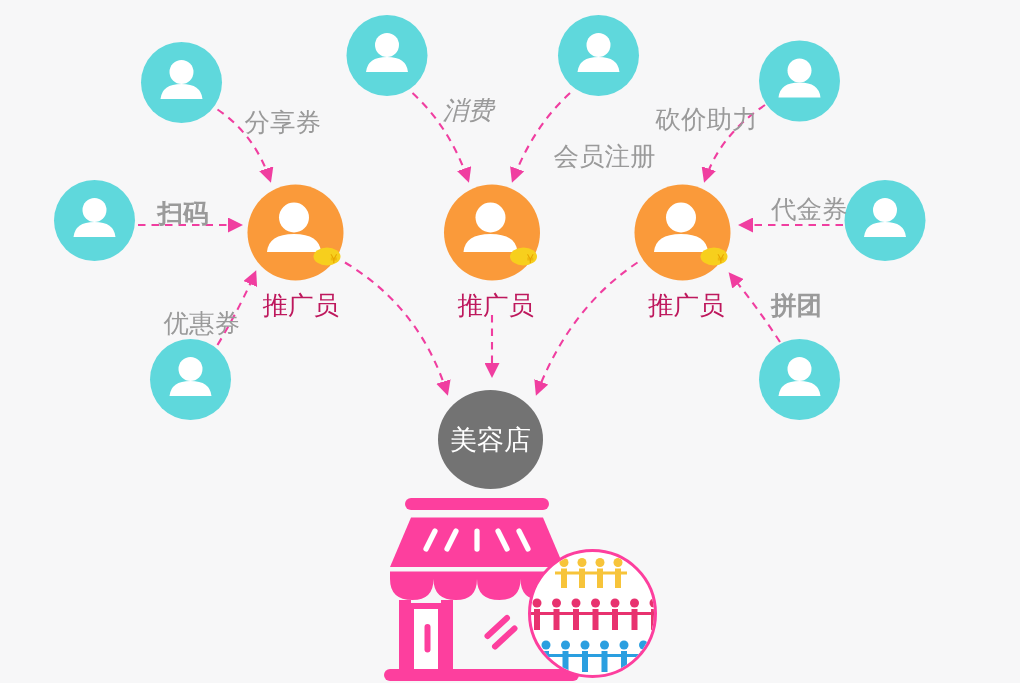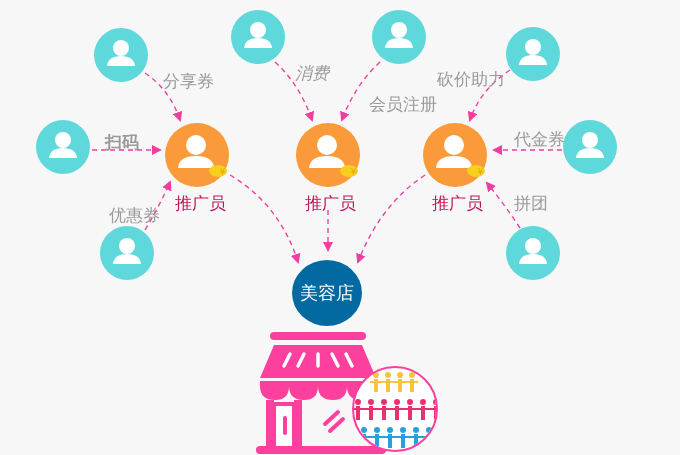--- a/index.html
+++ b/index.html
@@ -4,21 +4,21 @@
 <style>
   html,body{margin:0;padding:0;}
   body{width:680px;height:455px;background:#f7f7f8;position:relative;overflow:hidden;font-family:"DejaVu Sans","Liberation Sans",sans-serif;}
   svg.links{position:absolute;left:0;top:0;width:680px;height:455px;}
   .node{position:absolute;border-radius:50%;}
   .user{width:54px;height:54px;background:#5fd8dc;}
   .promoter{width:64px;height:64px;background:#fa9a3a;}
   .node svg{position:absolute;left:0;top:0;width:100%;height:100%;}
   .label{position:absolute;font-size:17px;color:#9a9a9a;white-space:nowrap;}
   .plabel{position:absolute;font-size:17px;color:#be185d;white-space:nowrap;}
-  .store-circle{position:absolute;left:292px;top:260px;width:70px;height:66px;border-radius:50%;background:#0369a1;color:#fff;font-size:18px;display:flex;align-items:center;justify-content:center;}
+  .store-circle{position:absolute;left:292px;top:260px;width:70px;height:66px;border-radius:50%;background:#737373;color:#fff;font-size:18px;display:flex;align-items:center;justify-content:center;}
   .store{position:absolute;left:250px;top:328px;width:210px;height:127px;}
 </style>
 </head>
 <body>
 
 <svg class="links" viewBox="0 0 680 455">
   <defs>
     <marker id="ah" markerWidth="10" markerHeight="10" refX="8" refY="5" orient="auto" markerUnits="userSpaceOnUse">
       <path d="M0,0 L10,5 L0,10 z" fill="#f03ea0"></path>
     </marker>
@@ -87,21 +87,21 @@
     </svg>
 </div>
 
 <span class="label" style="left:163px;top:70px;">分享券</span>
 <span class="label" style="left:105px;top:131px;font-weight:bold;">扫码</span>
 <span class="label" style="left:109px;top:204px;">优惠券</span>
 <span class="label" style="left:295px;top:62px;font-style:italic;">消费</span>
 <span class="label" style="left:369px;top:78px;margin-top:15px;">会员注册</span>
 <span class="label" style="left:437px;top:68px;">砍价助力</span>
 <span class="label" style="left:514px;top:128px;text-align:right;">代金券</span>
-<span class="label" style="left:514px;top:192px;">拼团</span>
+<span class="label" style="left:514px;top:192px;font-weight:bold;">拼团</span>
 
 <div class="node promoter" style="left:165px;top:123px;">
   <svg viewBox="0 0 64 64">
       <circle cx="31" cy="22" r="10" fill="#fff"></circle>
       <path d="M13,45 Q14,33 31,33 Q48,33 49,45 z" fill="#fff"></path>
       <ellipse cx="53" cy="48" rx="9" ry="6" fill="#f7cf1d"></ellipse>
       <text x="55" y="52" font-size="8" fill="#e8a400" font-family="DejaVu Sans,sans-serif">¥</text>
     </svg>
 </div>
 <div class="node promoter" style="left:296px;top:123px;">

